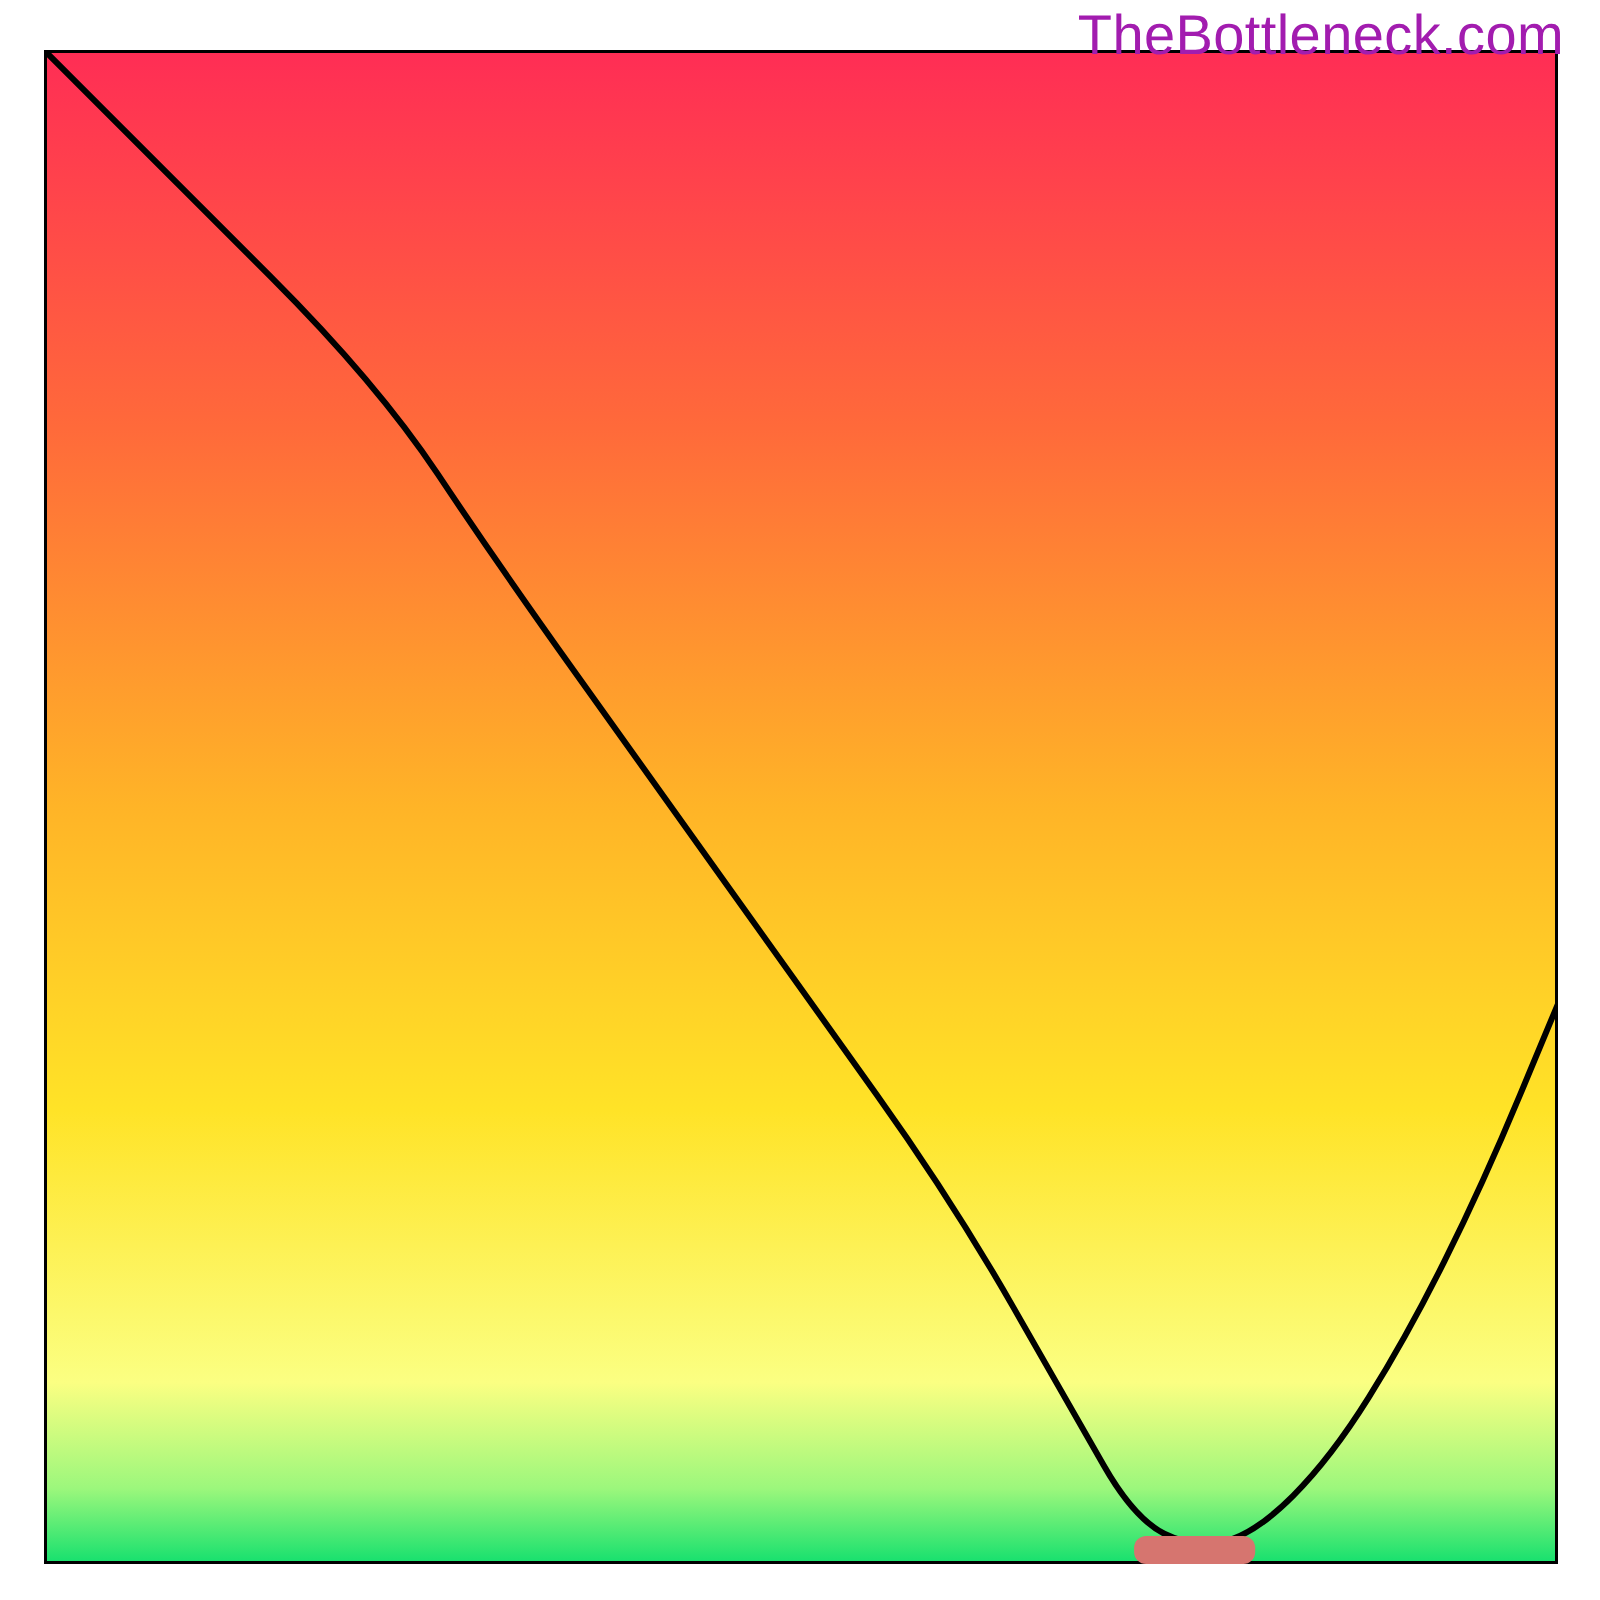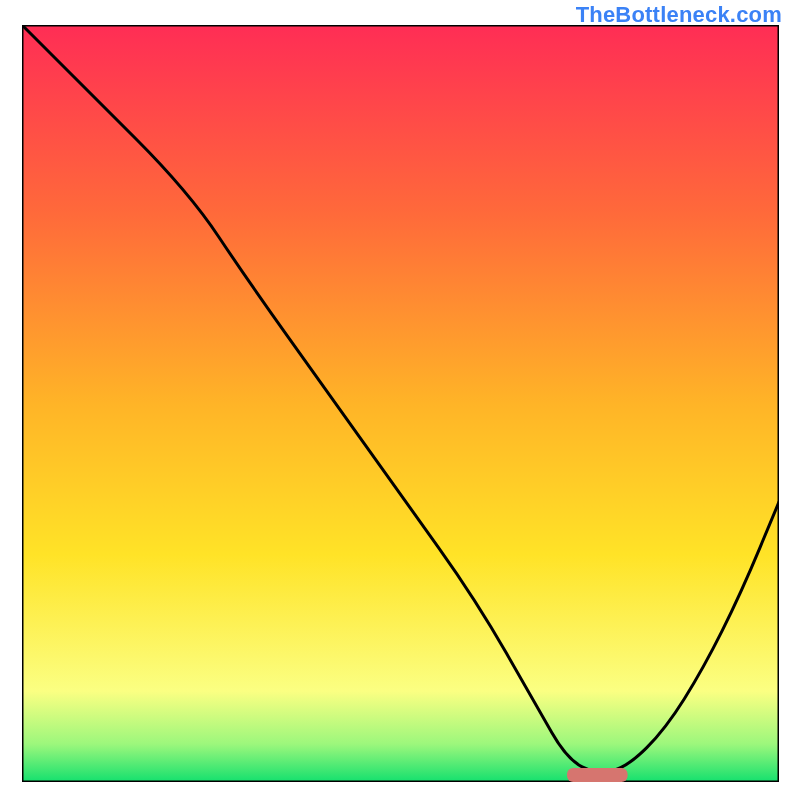--- a/index.html
+++ b/index.html
@@ -13,23 +13,23 @@
   }
   .container {
     position: relative;
     width: 800px;
     height: 800px;
   }
   .watermark {
     position: absolute;
     top: 2px;
     right: 18px;
-    font-size: 22px;
-    font-weight: 700;
-    color: #3b82f6;
+    font-size: 28px;
+    font-weight: 400;
+    color: #a21caf;
     letter-spacing: 0.2px;
     z-index: 10;
   }
   .plot {
     position: absolute;
     left: 22px;
     top: 25px;
     width: 757px;
     height: 757px;
     box-sizing: border-box;

